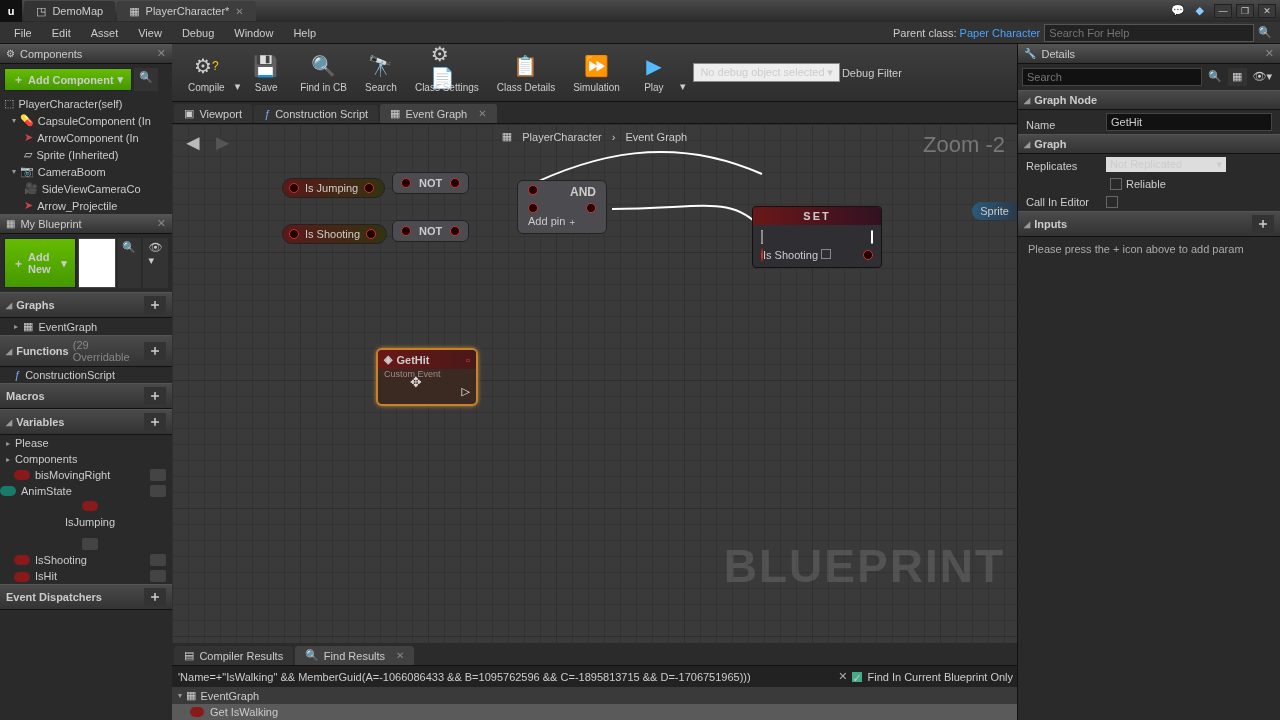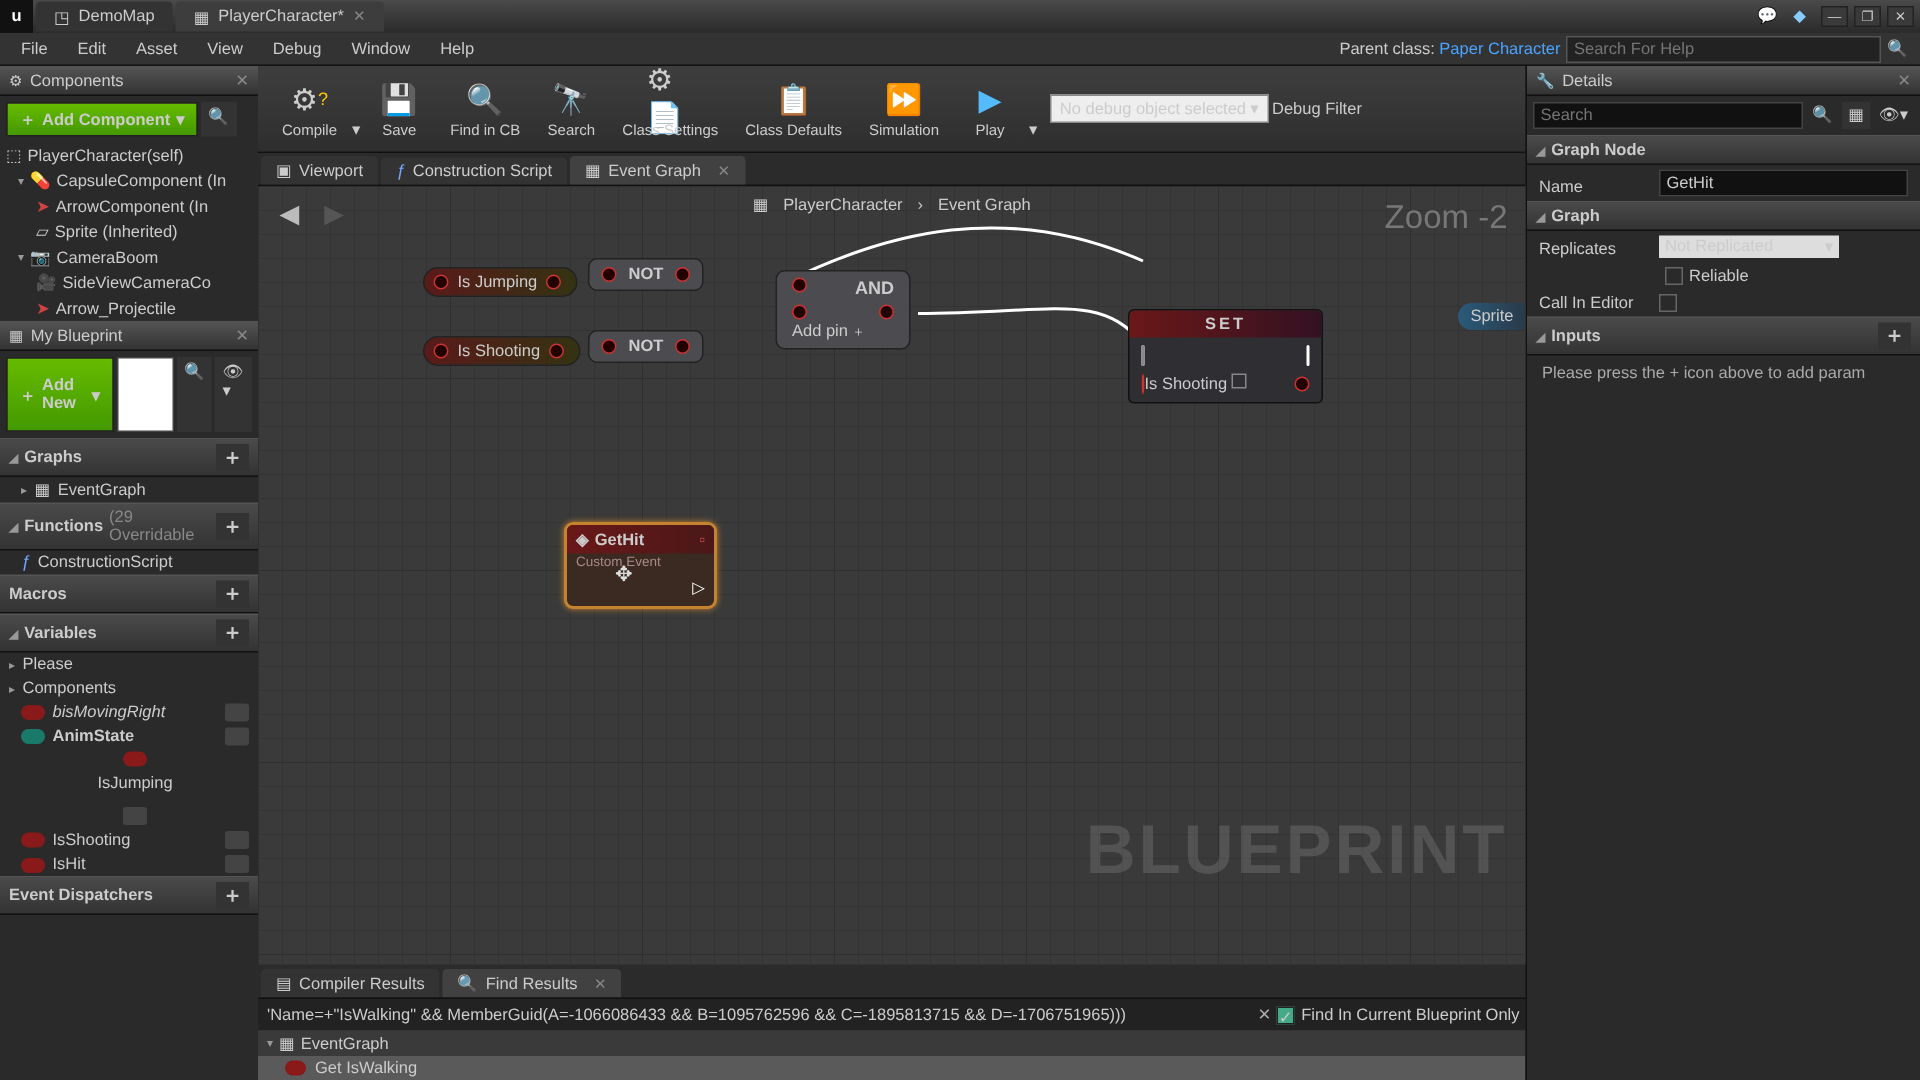--- a/index.html
+++ b/index.html
@@ -212,27 +212,27 @@
         <span class="add-icon">＋</span>
       </div>
     <div class="my-bp-row">
         <span class="caret">▸</span>
         <span>Please</span>
       </div>
     <div class="my-bp-row">
         <span class="caret">▸</span>
         <span>Components</span>
       </div>
-    <div class="my-bp-row" style="padding-left:14px;font-style:italic;">
+    <div class="my-bp-row" style="padding-left:14px;">
         <span class="pill" style="background:#8a1a1a;"></span>
         <span>bisMovingRight</span>
         <span class="plus"></span>
         <div class="eye-box"></div>
       </div>
-    <div class="my-bp-row" style="padding-left:14px;font-weight:bold;">
+    <div class="my-bp-row" style="padding-left:0;">
         <span class="pill" style="background:#1a7a6a;"></span>
         <span>AnimState</span>
         <span class="plus"></span>
         <div class="eye-box"></div>
       </div>
     <div class="my-bp-row" style="padding-left:14px;flex-direction:column;">
         <span class="pill" style="background:#8a1a1a;"></span>
         <span>IsJumping</span>
         <span class="plus"></span>
         <div class="eye-box"></div>
@@ -273,21 +273,21 @@
       <div class="tbtn">
           <div class="big-ico">🔭</div>
           <div class="lbl">Search</div>
         </div>
       <div class="tbtn">
           <div class="big-ico">⚙📄</div>
           <div class="lbl">Class Settings</div>
         </div>
       <div class="tbtn">
           <div class="big-ico">📋</div>
-          <div class="lbl">Class Defaults</div>
+          <div class="lbl">Class Details</div>
         </div>
       <div class="tbtn">
           <div class="big-ico" style="color:#5bf;">⏩</div>
           <div class="lbl">Simulation</div>
         </div>
       <div class="tbtn">
           <div class="big-ico" style="color:#5bf;">▶</div>
           <div class="lbl">Play</div>
         </div>
       <span style="align-self:flex-end;margin-bottom:8px;">▾</span>

